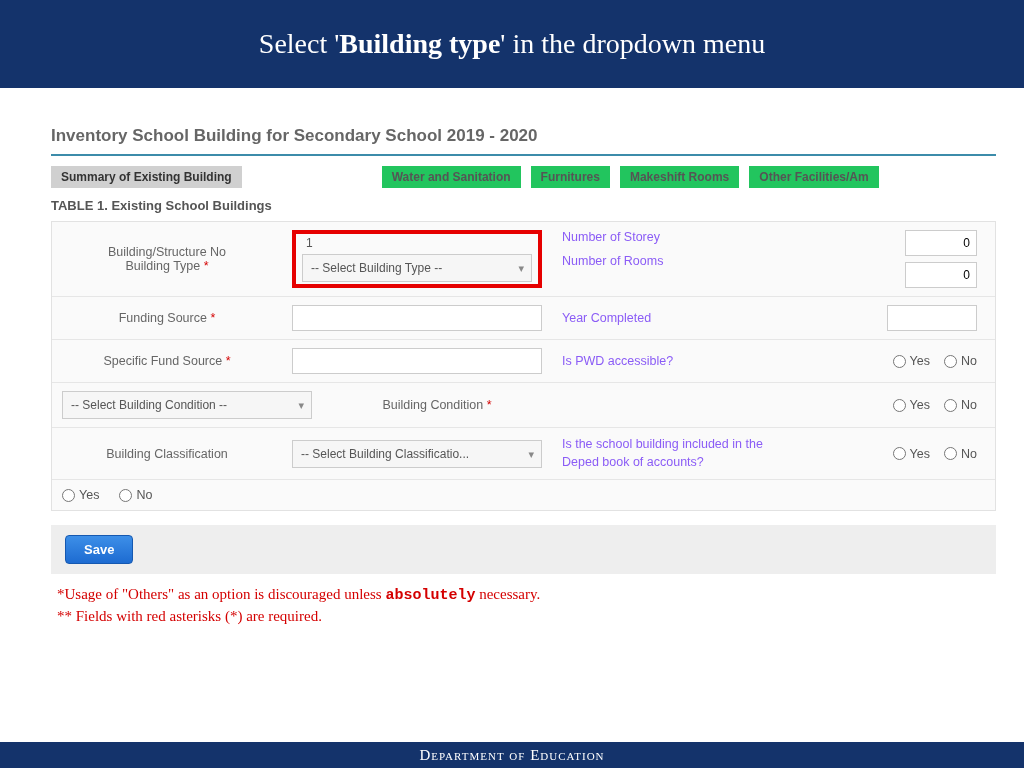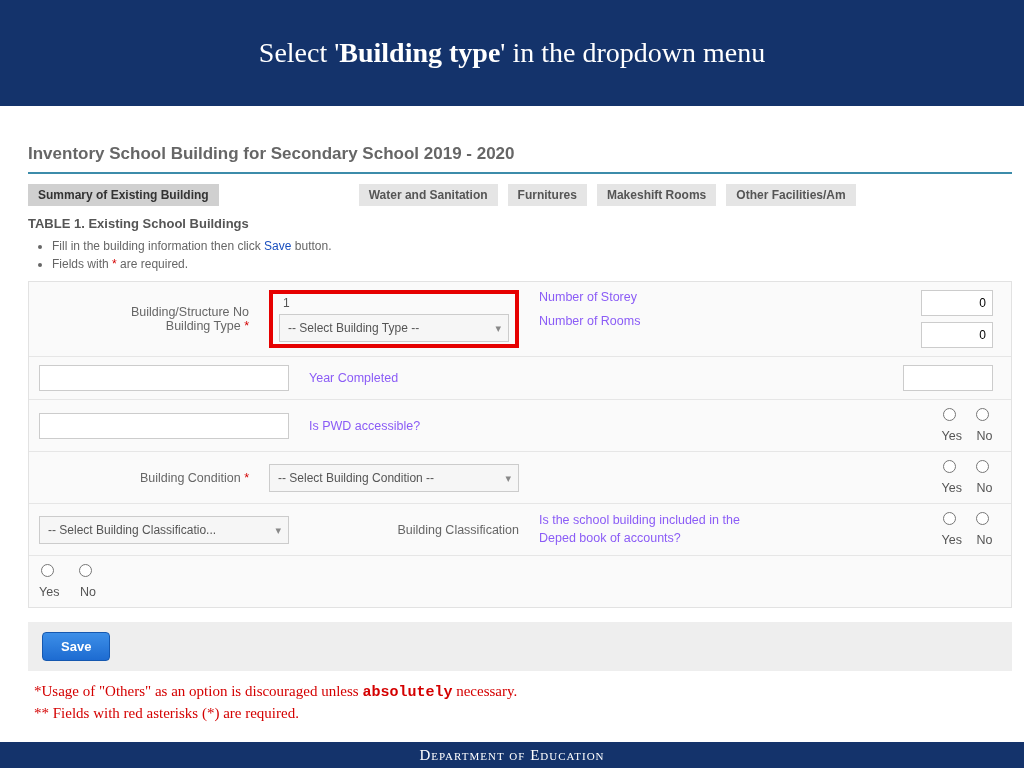--- a/index.html
+++ b/index.html
@@ -1,49 +1,49 @@
 <!DOCTYPE html>
 <html><head>
 <meta charset="utf-8">
 <style>
   * { box-sizing: border-box; margin: 0; padding: 0; }
   body { width: 1024px; height: 768px; font-family: Verdana, Geneva, sans-serif; font-size: 13px; color: #444; background: #fff; overflow: hidden; }
-  .banner { background: #14336b; height: 106px; display: flex; align-items: center; justify-content: center; }
+  .banner { background: #14336b; height: 88px; display: flex; align-items: center; justify-content: center; }
   .banner-text { color: #fff; font-family: Georgia, 'Times New Roman', serif; font-size: 28px; font-weight: normal; }
   .banner-text .em { font-weight: bold; }
-  .content { padding: 20px 12px 0 28px; }
+  .content { padding: 20px 28px 0 28px; margin-left: 23px; }
   .page-title { color: #666; font-weight: bold; font-size: 17px; margin: 18px 0 8px 0; }
   .hr-accent { height: 2px; background: #3c8caa; margin-bottom: 10px; }
   .tabs { display: flex; gap: 10px; margin-bottom: 10px; flex-wrap: nowrap; }
-  .tab { background: #e5e5e5; color: #555; font-weight: bold; padding: 4px 10px; font-size: 12px; white-space: nowrap; cursor: pointer; }
+  .tab { background: #22c55e; color: #555; font-weight: bold; padding: 4px 10px; font-size: 12px; white-space: nowrap; cursor: pointer; }
   .tab.active { background: #d0d0d0; color: #333; }
   .tab-spacer { flex: 0 0 120px; }
   .table-title { font-weight: bold; color: #555; font-size: 13px; margin: 6px 0 8px 0; }
   ul.notes { margin: 0 0 10px 24px; color: #666; font-size: 12px; }
   ul.notes li { margin-bottom: 4px; }
   .save-link { color: #1a4fbf; }
   .req { color: #d40000; }
   .form-grid { border: 1px solid #e2e2e2; background: #fafafa; }
   .row { display: flex; border-bottom: 1px solid #e6e6e6; }
   .row:last-child { border-bottom: none; }
   .cell { padding: 8px 10px; display: flex; align-items: center; }
-  .lbl { width: 230px; flex: 0 0 230px; flex-direction: column; align-items: flex-end; justify-content: center; color: #666; font-size: 12.5px; }
+  .lbl { width: 230px; flex: 0 0 230px; flex-direction: column; align-items: center; justify-content: center; color: #666; font-size: 12.5px; }
   .ctl { width: 270px; flex: 0 0 270px; }
   .lbl2 { width: 250px; flex: 0 0 250px; color: #8b5cf6; font-size: 12.5px; }
   .ctl2 { flex: 1; justify-content: flex-end; gap: 14px; padding-right: 18px; }
   .highlight-box { border: 4px solid #e60000; padding: 2px 6px; display: flex; flex-direction: column; gap: 4px; width: 100%; }
   .small-val { font-size: 12px; color: #555; padding-left: 4px; }
   .select { width: 100%; height: 28px; border: 1px solid #ccc; background: #f6f6f6; font-size: 12px; color: #555; padding: 0 24px 0 8px; appearance: none; position: relative; }
   .select-wrap { position: relative; width: 100%; }
   .select-wrap::after { content: "▾"; position: absolute; right: 8px; top: 50%; transform: translateY(-50%); color: #888; font-size: 11px; pointer-events: none; }
   .tinput { height: 26px; border: 1px solid #ccc; padding: 0 6px; font-size: 12px; }
   .tinput.w60 { width: 72px; text-align: right; }
   .tinput.w90 { width: 90px; }
   .tinput.full { width: 100%; }
-  .radio-group { display: flex; align-items: center; gap: 8px; font-size: 12.5px; color: #555; flex-direction: column; }
+  .radio-group { display: flex; align-items: center; font-size: 12.5px; color: #555; }
   .radio-group input { margin-right: 4px; }
   .save-bar { background: #eee; padding: 10px 14px; margin-top: 14px; }
   .save-btn { background: linear-gradient(#3d8fe8, #1d6bd1); color: #fff; border: 1px solid #1558b0; border-radius: 4px; padding: 6px 18px; font-weight: bold; font-size: 13px; cursor: pointer; }
   .footnotes { margin: 10px 0 0 6px; font-family: Georgia, serif; color: #d40000; font-size: 15px; line-height: 1.4; }
   .footnotes .bold { font-weight: bold; font-family: Liberation Mono, monospace; }
   .footer { position: absolute; bottom: 0; left: 0; right: 0; background: #14336b; height: 26px; display: flex; align-items: center; justify-content: center; color: #fff; font-family: Georgia, serif; font-variant: small-caps; letter-spacing: 1px; font-size: 15px; }
 </style>
 </head>
 <body>
 
@@ -60,28 +60,20 @@
   <div class="tabs">
     <div class="tab active">Summary of Existing Building</div>
     <div class="tab-spacer"></div>
     <div class="tab">Water and Sanitation</div>
     <div class="tab">Furnitures</div>
     <div class="tab">Makeshift Rooms</div>
     <div class="tab">Other Facilities/Am</div>
   </div>
 
   <div class="table-title">TABLE 1. Existing School Buildings</div>
-  <ul class="notes">
-    <li>
-      <span>Fill in the building information then click </span><span class="save-link">Save</span><span> button.</span>
-    </li>
-    <li>
-      <span>Fields with </span><span class="req">*</span><span> are required.</span>
-    </li>
-  </ul>
 
   <div class="form-grid">
 
     <div class="row">
       <div class="cell lbl">
         <div>Building/Structure No</div>
         <div><span>Building Type </span><span class="req">*</span></div>
       </div>
       <div class="cell ctl">
         <div class="highlight-box">
@@ -97,74 +89,80 @@
         <div>Number of Storey</div>
         <div>Number of Rooms</div>
       </div>
       <div class="cell ctl2" style="flex-direction:column;align-items:flex-end;gap:6px;">
         <input class="tinput w60" value="0" style="">
         <input class="tinput w60" value="0" style="">
       </div>
     </div>
 
     <div class="row">
+      <div class="cell lbl">
+          <div><span>Funding Source </span><span class="req">*</span></div>
+        </div>
       <div class="cell ctl">
         <input class="tinput full" value="" style="">
       </div>
       <div class="cell lbl2">Year Completed</div>
       <div class="cell ctl2">
         <input class="tinput w90" value="" style="">
       </div>
     </div>
 
     <div class="row">
+      <div class="cell lbl">
+          <div><span>Specific Fund Source </span><span class="req">*</span></div>
+        </div>
       <div class="cell ctl">
         <input class="tinput full" value="" style="">
       </div>
       <div class="cell lbl2">Is PWD accessible?</div>
       <div class="cell ctl2">
         <label class="radio-group">
             <input type="radio" name="pwd" style="">
             <span>Yes</span>
           </label>
         <label class="radio-group">
             <input type="radio" name="pwd" style="">
             <span>No</span>
           </label>
       </div>
     </div>
 
     <div class="row">
-      <div class="cell lbl">
-          <div><span>Building Condition </span><span class="req">*</span></div>
-        </div>
       <div class="cell ctl">
         <div class="select-wrap">
           <select class="select"><option>-- Select Building Condition --</option></select>
         </div>
       </div>
+      <div class="cell lbl">
+          <div><span>Building Condition </span><span class="req">*</span></div>
+        </div>
       <div class="cell ctl2">
         <label class="radio-group">
             <input type="radio" name="coa" style="">
             <span>Yes</span>
           </label>
         <label class="radio-group">
             <input type="radio" name="coa" style="">
             <span>No</span>
           </label>
       </div>
     </div>
 
     <div class="row">
+      <div class="cell lbl">Building Classification</div>
       <div class="cell ctl">
         <div class="select-wrap">
           <select class="select"><option>-- Select Building Classificatio...</option></select>
         </div>
       </div>
-      <div class="cell lbl">Building Classification</div>
       <div class="cell lbl2" style="line-height:1.4;">Is the school building included in the Deped book of accounts?</div>
       <div class="cell ctl2">
         <label class="radio-group">
             <input type="radio" name="book" style="">
             <span>Yes</span>
           </label>
         <label class="radio-group">
             <input type="radio" name="book" style="">
             <span>No</span>
           </label>

